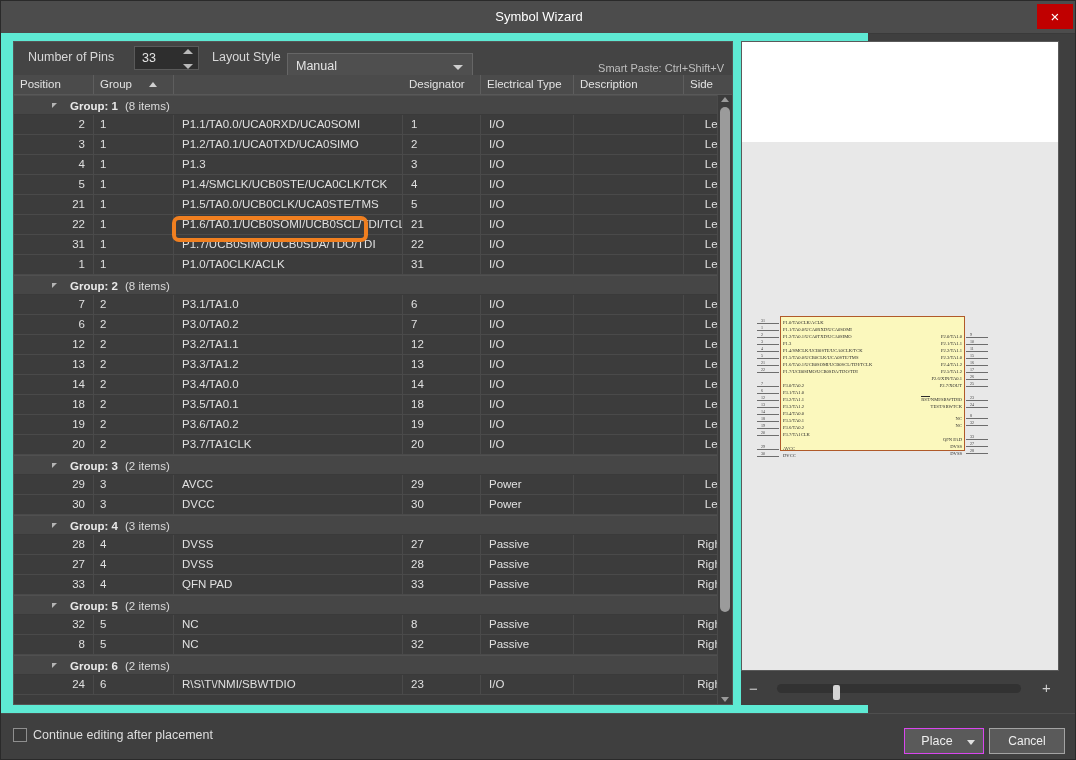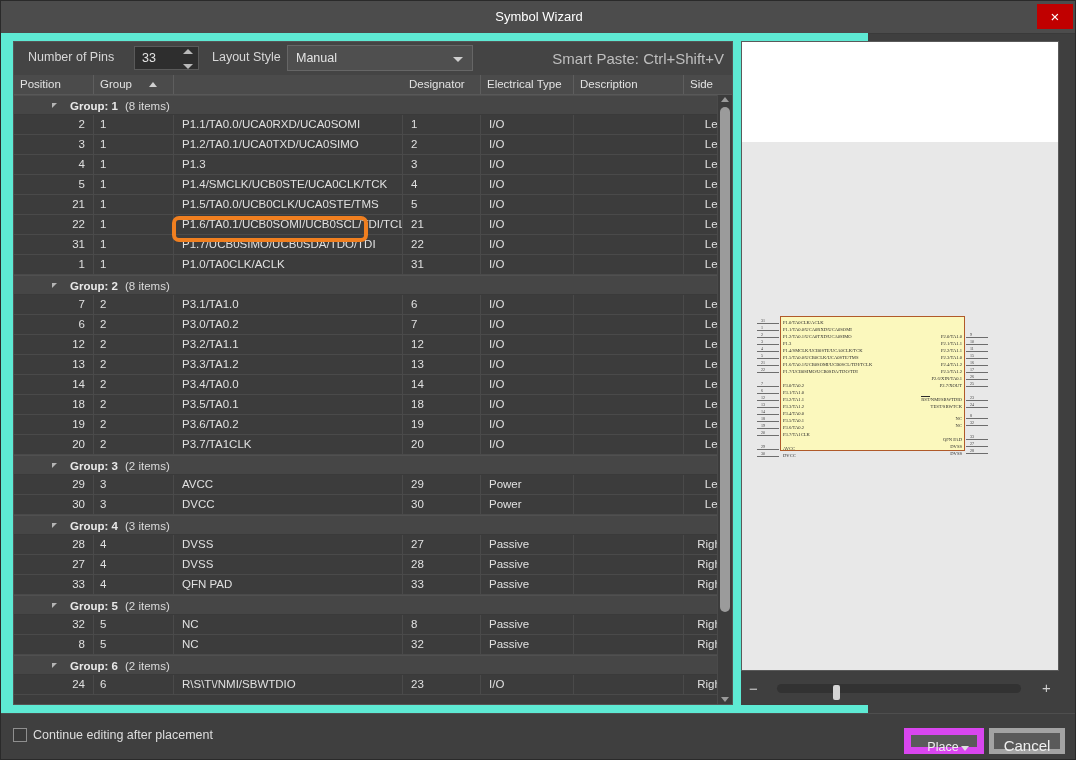--- a/index.html
+++ b/index.html
@@ -87,41 +87,41 @@
   }
   .sp-up, .sp-dn { width: 0; height: 0; border-left: 5px solid transparent; border-right: 5px solid transparent; }
   .sp-up { border-bottom: 5px solid #b9b9b9; }
   .sp-dn { border-top: 5px solid #b9b9b9; }
 
   #lbl-layout {
     position: absolute; left: 198px; top: 8px;
     color: #d8d8d8; font-size: 12.5px;
   }
   #layout-select {
-    position: absolute; left: 273px; top: 3px;
+    position: absolute; left: 273px; top: 11px;
     width: 186px; height: 26px;
     background: #4f4f4f;
     border: 1px solid #666666;
     box-sizing: border-box;
     cursor: pointer;
   }
   #layout-value {
     position: absolute; left: 8px; top: 5px;
     color: #e4e4e4; font-size: 12.5px;
   }
   #layout-caret {
     position: absolute; right: 9px; top: 11px;
     width: 0; height: 0;
     border-left: 5px solid transparent;
     border-right: 5px solid transparent;
     border-top: 5px solid #cfcfcf;
   }
   #smart-paste {
-    position: absolute; right: 8px; top: 8px;
-    color: #bfbfbf; font-size: 15px;
+    position: absolute; right: 8px; top: 20px;
+    color: #bfbfbf; font-size: 11px;
   }
 
   
   #table-wrap {
     position: absolute; left: 0; top: 33px;
     width: 718px; height: 629px;
     background: #3c3c3c;
     overflow: hidden;
   }
   .grid-row { position: relative; width: 718px; height: 20px; box-sizing: border-box; }
@@ -325,44 +325,44 @@
   }
   #chk-label {
     position: absolute; left: 32px; top: 14px;
     color: #dedede; font-size: 12.5px; line-height: 14px;
     cursor: pointer;
   }
   #place-btn {
     position: absolute; left: 903px; top: 14px;
     width: 80px; height: 26px;
     background: #5a5a5a;
-    border: 7px solid #d946ef;
+    border: 1px solid #d946ef;
     box-sizing: border-box;
     cursor: pointer;
   }
   #place-label {
     position: absolute; left: 0; top: 0; width: 64px; height: 25px;
     line-height: 25px; text-align: center;
     color: #efefef; font-size: 12.5px;
   }
   #place-caret {
     position: absolute; right: 8px; top: 11px;
     width: 0; height: 0;
     border-left: 4px solid transparent;
     border-right: 4px solid transparent;
     border-top: 5px solid #e0e0e0;
   }
   #cancel-btn {
     position: absolute; left: 988px; top: 14px;
     width: 76px; height: 26px;
     background: #5a5a5a;
-    border: 5px solid #a3a3a3;
+    border: 1px solid #a3a3a3;
     box-sizing: border-box;
     line-height: 25px; text-align: center;
-    color: #efefef; font-size: 15px;
+    color: #efefef; font-size: 12px;
     cursor: pointer;
   }
 </style>
 </head>
 <body>
 
 <div id="app">
 
   <div id="titlebar">
     <div id="title-text">Symbol Wizard</div>

